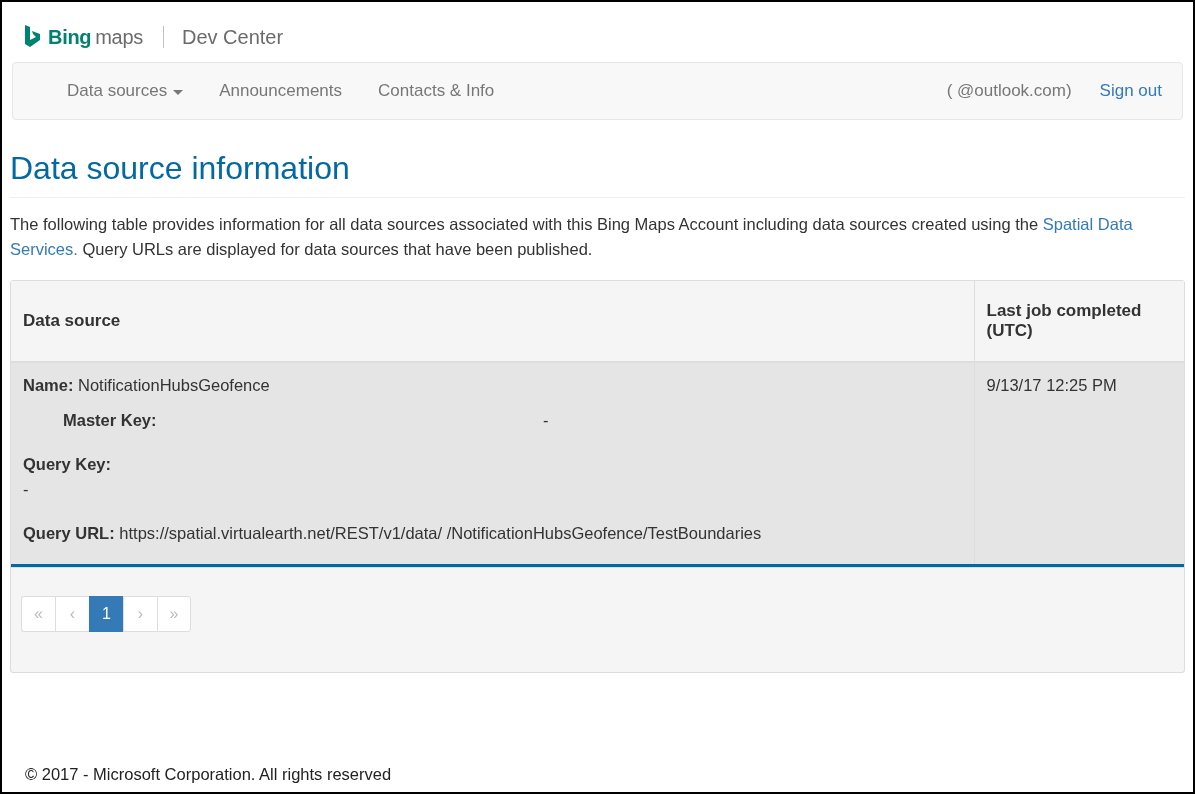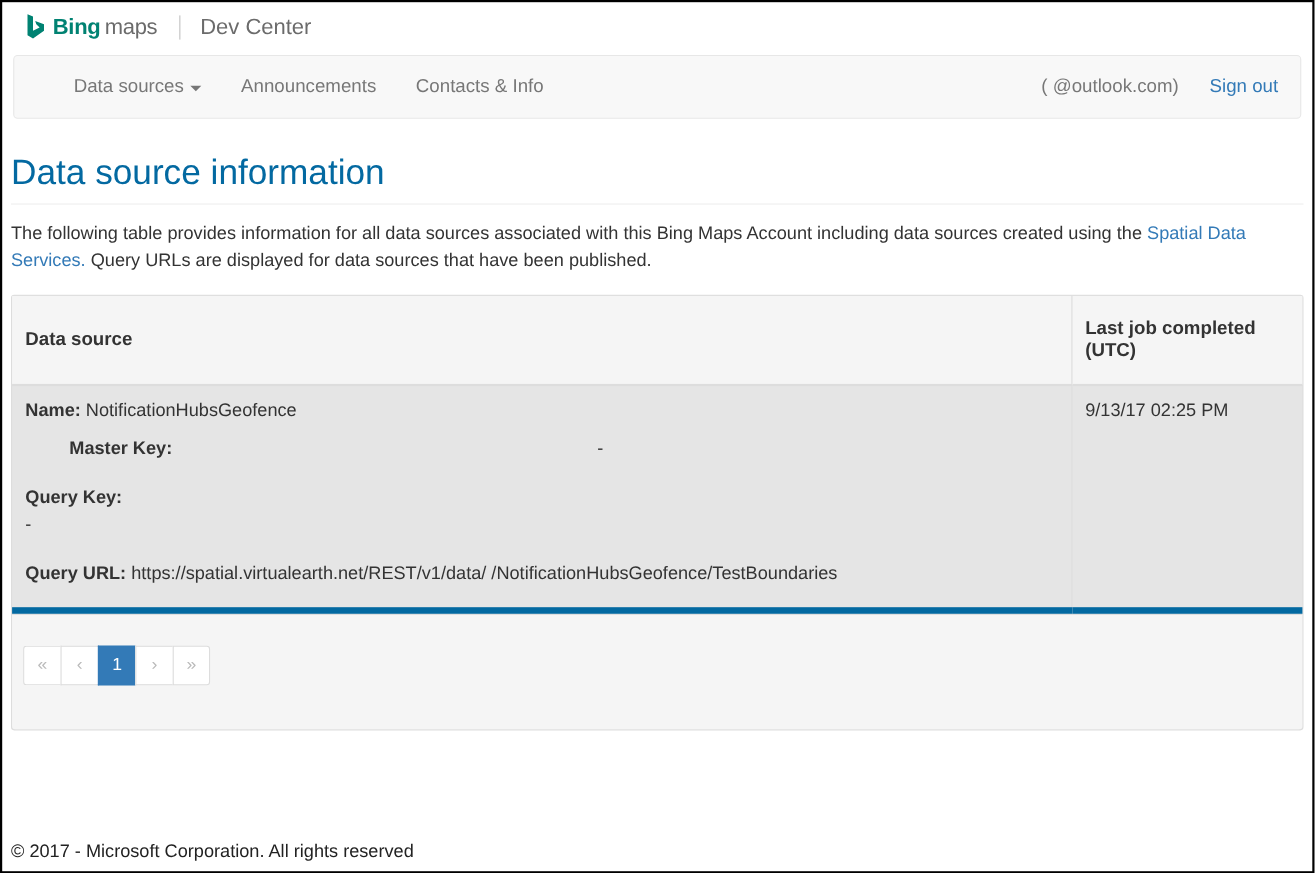--- a/index.html
+++ b/index.html
@@ -8,21 +8,21 @@
     font-family: "Segoe UI", "Helvetica Neue", Helvetica, Arial, sans-serif;
     font-size: 16px;
     color: #333;
     background: #fff;
     width: 1195px;
     height: 794px;
     border: 2px solid #000;
     position: relative;
   }
   .header {
-    padding: 10px 10px 6px 20px;
+    padding: 22px 10px 6px 20px;
     display: flex;
     align-items: center;
     gap: 10px;
   }
   .logo-wrap { display: flex; align-items: center; gap: 6px; }
   .logo-b { fill: #008272; }
   .logo-text {
     display: flex; align-items: baseline; gap: 4px;
   }
   .logo-bing { color: #008272; font-weight: 600; font-size: 20px; letter-spacing: -0.3px; }
@@ -88,21 +88,21 @@
     font-size: 17px;
     padding: 20px 12px 20px 12px;
     border-bottom: 2px solid #ddd;
   }
   table.ds thead th + th { border-left: 1px solid #ddd; width: 210px; }
   table.ds tbody td {
     padding: 10px 12px 18px 12px;
     vertical-align: top;
     font-size: 16.5px;
     line-height: 1.55;
-    border-bottom: 6px solid #0369a1;
+    border-bottom: 3px solid #0369a1;
   }
   table.ds tbody td + td { border-left: 1px solid #ddd; }
   .kv-label { font-weight: 700; }
   .ds-row-block { margin-bottom: 10px; }
   .query-url-val { word-break: break-all; display: inline; }
   .panel-footer {
     background: #f5f5f5;
     border-top: 1px solid #ddd;
     padding: 28px 10px 40px 10px;
     border-bottom-left-radius: 3px;
@@ -123,21 +123,21 @@
     font-size: 16px;
     cursor: pointer;
   }
   .pagination li:last-child { border-right: 1px solid #ddd; border-top-right-radius: 3px; border-bottom-right-radius: 3px;}
   .pagination li:first-child { border-top-left-radius: 3px; border-bottom-left-radius: 3px;}
   .pagination li.disabled { color: #bbb; cursor: default; }
   .pagination li.active { background: #337ab7; color: #fff; border-color: #337ab7; }
   .footer {
     position: absolute;
     bottom: 8px;
-    left: 8px;
+    left: 23px;
     font-size: 16.5px;
     color: #222;
   }
 </style>
 </head>
 <body>
 
 <div class="header">
   <div class="logo-wrap">
     <svg width="20" height="26" viewBox="0 0 20 26">
@@ -206,21 +206,21 @@
               </div>
               <div>-</div>
             </div>
             <div style="height:18px;"></div>
             <div>
               <span class="kv-label">Query URL:</span>
               <span class="query-url-val">https://spatial.virtualearth.net/REST/v1/data/                                                           /NotificationHubsGeofence/TestBoundaries</span>
             </div>
           </td>
           <td>
-            <span>9/13/17 02:25 PM</span>
+            <span>9/13/17 12:25 PM</span>
           </td>
         </tr>
       </tbody>
     </table>
     <div class="panel-footer">
       <ul class="pagination">
         <li class="disabled">«</li>
         <li class="disabled">‹</li>
         <li class="active">1</li>
         <li class="disabled">›</li>

